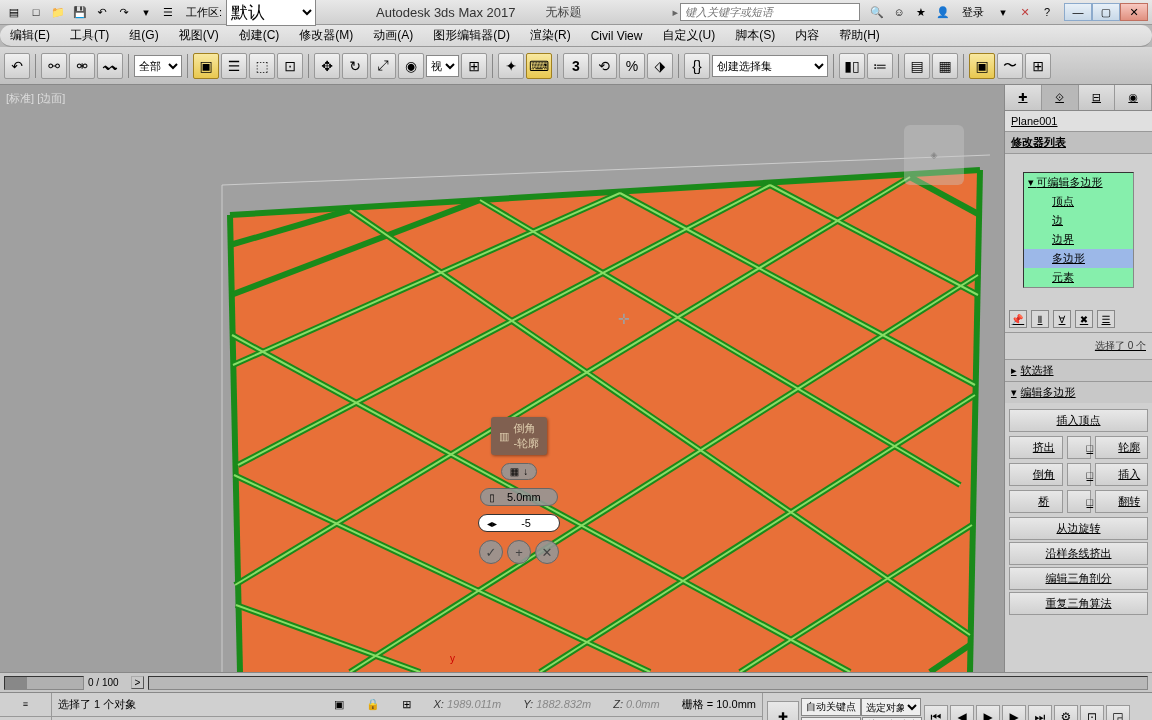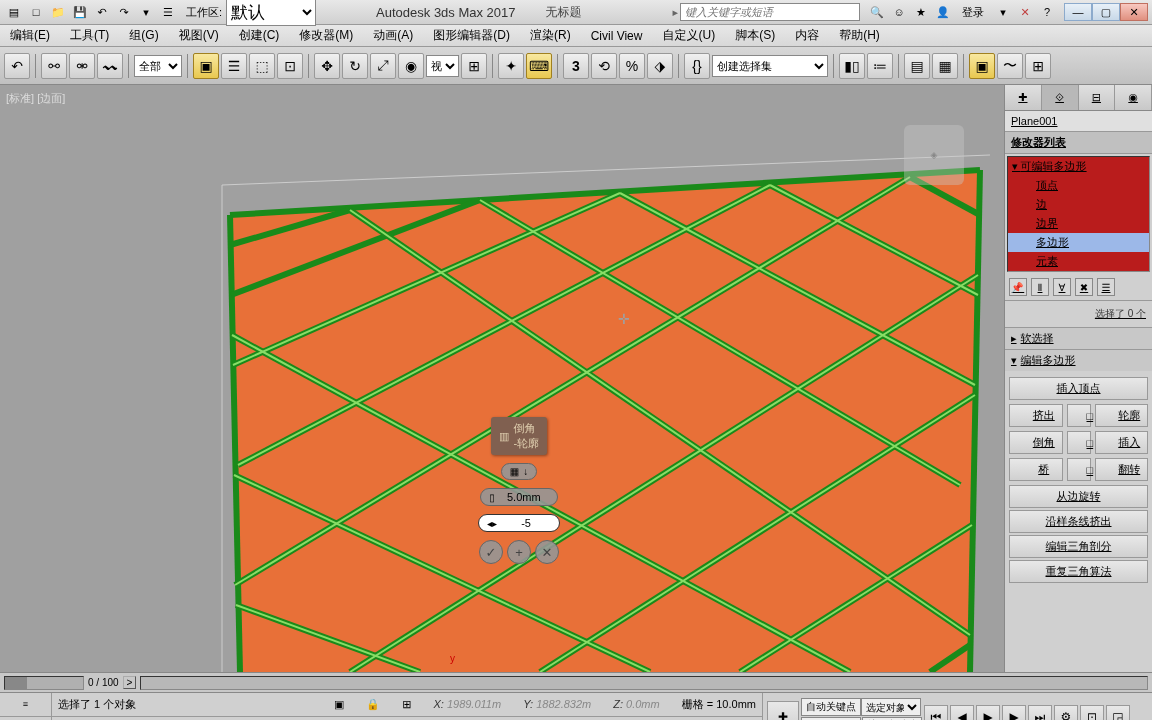--- a/index.html
+++ b/index.html
@@ -13,21 +13,21 @@
 .titlebar .doc-title { margin-left: 30px; font-size: 12px; color: #444; }
 .titlebar .spacer { flex: 1; }
 .titlebar .search { width: 180px; height: 18px; border: 1px solid #888; background: #fff; font-size: 11px; padding: 0 4px; color: #999; font-style: italic; }
 .titlebar .right-icons { display: flex; gap: 4px; margin-left: 8px; align-items: center; }
 .titlebar .right-icons .ic { width: 18px; height: 18px; display: flex; align-items: center; justify-content: center; cursor: pointer; }
 .titlebar .login { font-size: 11px; margin: 0 6px; cursor: pointer; }
 .win-ctrl { display: flex; gap: 0; margin-left: 8px; }
 .win-ctrl .wbtn { width: 28px; height: 18px; border: 1px solid #8caacc; background: linear-gradient(#e8f0f8, #c8d8e8); display: flex; align-items: center; justify-content: center; cursor: pointer; }
 .win-ctrl .wbtn.close { background: linear-gradient(#f8c8c0, #e09080); border-color: #c07060; }
 
-.menubar { height: 22px; background: linear-gradient(#e8e8e8, #d8d8d8); border-bottom: 1px solid #999; display: flex; align-items: center; padding: 0 4px; gap: 8px; }
+.menubar { height: 22px; background: linear-gradient(#e8e8e8, #d8d8d8); border-bottom: 1px solid #999; display: flex; align-items: center; padding: 0 4px; gap: 8px; border-radius: 11px; }
 .menubar .mitem { padding: 2px 6px; font-size: 12px; cursor: pointer; }
 
 .toolbar { height: 38px; background: linear-gradient(#d8d8d8, #c0c0c0); border-bottom: 1px solid #888; display: flex; align-items: center; padding: 0 4px; gap: 2px; }
 .toolbar .tbtn { width: 26px; height: 26px; border: 1px solid #999; background: linear-gradient(#f0f0f0, #d0d0d0); display: flex; align-items: center; justify-content: center; cursor: pointer; border-radius: 2px; font-size: 14px; }
 .toolbar .tbtn.active { background: linear-gradient(#f8e8a0, #e8c850); border-color: #a08020; }
 .toolbar .sep { width: 1px; height: 24px; background: #888; margin: 0 3px; }
 .toolbar .combo { height: 22px; font-size: 11px; border: 1px solid #888; background: #fff; }
 
 .main { display: flex; height: 587px; text-decoration: underline; }
 .viewport { flex: 1; background: #a0a0a0; position: relative; overflow: hidden; }
@@ -43,40 +43,40 @@
 .caddy .pill input { border: none; background: transparent; width: 50px; font-size: 11px; text-align: center; outline: none; }
 .caddy .pill.active { background: #fff; border-color: #333; }
 .caddy .cbtn { width: 24px; height: 24px; border-radius: 50%; background: rgba(150,150,150,0.9); border: 1px solid #666; display: flex; align-items: center; justify-content: center; cursor: pointer; font-size: 13px; color: #444; }
 
 .right-panel { width: 148px; background: #d0d0d0; border-left: 1px solid #888; display: flex; flex-direction: column; font-size: 11px; }
 .right-panel .tabs { display: flex; height: 26px; border-bottom: 1px solid #888; }
 .right-panel .tabs .rtab { flex: 1; display: flex; align-items: center; justify-content: center; border-right: 1px solid #999; cursor: pointer; background: linear-gradient(#e0e0e0,#c8c8c8); }
 .right-panel .tabs .rtab.active { background: #b8b8b8; }
 .right-panel .objname { padding: 4px 6px; border-bottom: 1px solid #999; background: #e0e0e0; }
 .right-panel .section-hdr { padding: 3px 6px; background: #c0c0c0; border-bottom: 1px solid #999; font-weight: bold; }
-.right-panel .mod-stack { background: #b91c1c; border: 1px inset #888; margin: 2px; min-height: 110px; font-size: 11px; }
+.right-panel .mod-stack { background: #86efac; border: 1px inset #888; margin: 18px; min-height: 110px; font-size: 11px; }
 .right-panel .mod-stack .mitem2 { padding: 2px 4px 2px 14px; cursor: pointer; }
 .right-panel .mod-stack .mitem2.sub { padding-left: 28px; }
 .right-panel .mod-stack .mitem2.sel { background: #9cb8e8; }
 .right-panel .mod-stack .mitem2.root { padding-left: 4px; }
 .right-panel .pinrow { display: flex; gap: 4px; padding: 4px; border-bottom: 1px solid #999; }
 .right-panel .pinrow .pb { width: 18px; height: 18px; border: 1px solid #888; background: #d8d8d8; cursor: pointer; display:flex;align-items:center;justify-content:center;font-size:10px;}
 .right-panel .sel-info { text-align: right; padding: 6px; color: #333; font-size: 10px; }
 .right-panel .rollout { border-top: 1px solid #999; }
 .right-panel .rollout .rhdr { padding: 3px 6px; background: #c8c8c8; cursor: pointer; display:flex; align-items:center; gap:4px;}
 .right-panel .rollout .rbody { padding: 4px; }
 .right-panel .rbody .rbtn { display: block; width: 100%; margin: 2px 0; padding: 3px; font-size: 11px; background: linear-gradient(#e8e8e8,#d0d0d0); border: 1px solid #999; cursor: pointer; text-align: center; }
 .right-panel .rbody .rrow { display: flex; gap: 4px; }
 .right-panel .rbody .rrow .rbtn { flex: 1; padding-left: 19px; }
 .right-panel .rbody .rrow .sq { width: 16px; flex: 0 0 16px; }
 
 .timeline { height: 20px; background: #c8c8c8; border-top: 1px solid #888; display: flex; align-items: center; padding: 0 4px; font-size: 10px; }
 .timeline .track { flex: 0 0 80px; height: 14px; background: #b0b0b0; border: 1px inset #888; margin-right: 4px; position: relative; }
 .timeline .track .thumb { position: absolute; left: 0; top: 0; width: 22px; height: 12px; background: #888; }
-.timeline .tlabel { margin-right: 4px; }
+.timeline .tlabel { margin-right: 12px; }
 .timeline .rest { flex: 1; height: 14px; background: #b8b8b8; border: 1px inset #888; }
 
 .statusbar { height: 48px; background: #d0d0d0; border-top: 1px solid #888; display: flex; }
 .statusbar .left { width: 52px; border-right: 1px solid #999; display: flex; flex-direction: column; }
 .statusbar .left .srow { flex: 1; border-bottom: 1px solid #999; display:flex;align-items:center;justify-content:center;font-size:9px;}
 .statusbar .mid { flex: 1; display: flex; flex-direction: column; }
 .statusbar .mid .msrow { flex: 1; border-bottom: 1px solid #999; display: flex; align-items: center; padding: 0 6px; gap: 22px; font-size: 11px; }
 .statusbar .mid .coord { color: #888; font-style: italic; }
 .statusbar .mid .coord .cl { color: #333; }
 .statusbar .right { width: 390px; border-left: 1px solid #999; display: flex; align-items: center; padding: 0 4px; gap: 2px; }

